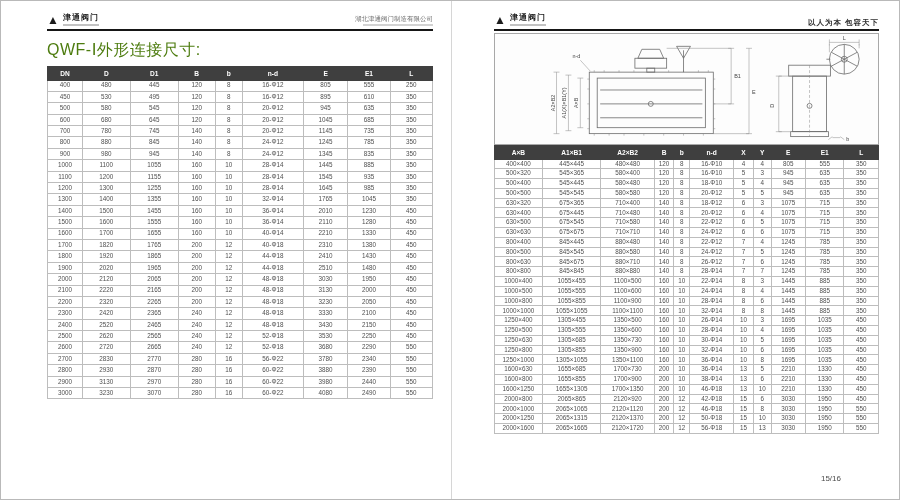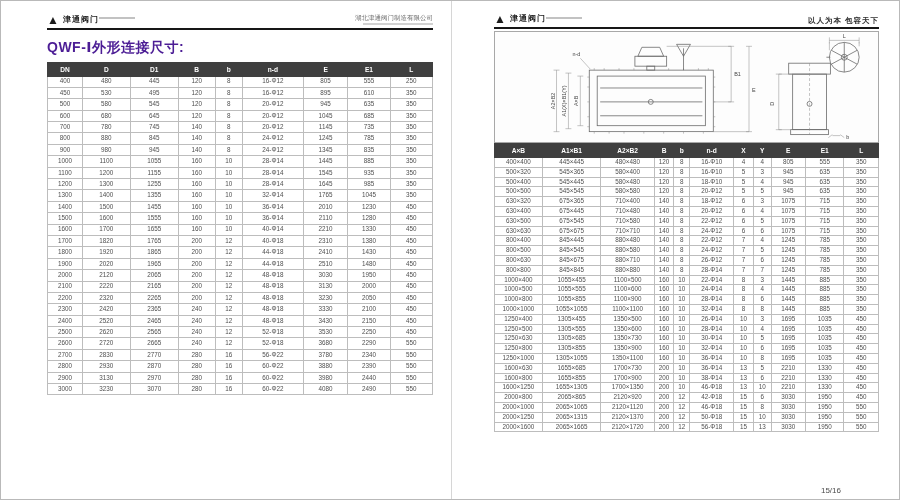--- a/index.html
+++ b/index.html
@@ -8,30 +8,30 @@
     background:#ffffff;border:1px solid #b9b9b9;overflow:hidden;
     font-family:"Liberation Sans","DejaVu Sans",sans-serif;
   }
   .page{position:absolute;top:0;height:100%;box-sizing:border-box;}
   .page-left{left:0;width:450px;padding:0 18px 0 46px;}
   .page-right{left:450px;width:448px;border-left:1px solid #d6d6d6;padding:0 20px 0 42px;}
 
   .page-header{display:flex;justify-content:space-between;align-items:flex-end;margin:13px 0 3px 0;}
   .logo{display:flex;align-items:center;gap:4px;}
   .logo-mark{font-size:12px;line-height:10px;color:#1c1c1c;}
-  .logo-txt{display:flex;flex-direction:row;font-family:Liberation Serif, serif;}
+  .logo-txt{display:flex;flex-direction:column;font-family:Liberation Serif, serif;}
   .logo-brand{font-size:8px;font-weight:bold;color:#1c1c1c;letter-spacing:1px;line-height:8px;}
   .logo-sub-bar{width:36px;height:2px;background:#c2c2c2;margin-top:1.5px;}
   .hdr-right{display:flex;flex-direction:column;align-items:flex-end;}
   .hdr-right-text{font-size:6.5px;color:#6e6e6e;line-height:7px;}
   .hdr-right-text.slogan{font-size:7.5px;font-weight:bold;color:#2e2e2e;letter-spacing:1px;}
   .hdr-sub-bar{width:70px;height:2px;background:#d2d2d2;margin-top:1.5px;}
   .header-rule{height:2px;background:#161616;}
 
-  .section-title{font-size:14px;font-weight:bold;color:#4c1d95;margin:9px 0 5px 0;letter-spacing:0.5px;}
+  .section-title{font-size:16px;font-weight:normal;color:#4d7c0f;margin:9px 0 5px 0;letter-spacing:0.5px;}
 
   table{width:100%;border-collapse:collapse;table-layout:fixed;}
   th{background:#3f3f3f;color:#fff;font-size:6.6px;font-weight:bold;border:1px solid #3f3f3f;padding:3px 0;text-align:center;}
   td{font-size:6.3px;color:#4f4f4f;text-align:center;border:1px solid #bdbdbd;background:#fff;line-height:1.05;}
   .t1 td{padding:1.9px 0;}
   .t2 td{padding:1.1px 0;}
 
   
   .t1 th:nth-child(1),.t1 td:nth-child(1){width:9%;}
   .t1 th:nth-child(2),.t1 td:nth-child(2){width:12.5%;}
@@ -55,21 +55,21 @@
   .t2 th:nth-child(9),.t2 td:nth-child(9){width:9%;}
   .t2 th:nth-child(10),.t2 td:nth-child(10){width:10%;}
   .t2 th:nth-child(11),.t2 td:nth-child(11){width:9%;}
 
   .diagram-box{border:1px solid #a8a8a8;background:#fdfdfd;height:110px;margin-top:2px;}
   .diagram-box svg{width:100%;height:100%;}
   .dwg{stroke:#6a6a6a;stroke-width:0.8;fill:none;}
   .dim{stroke:#8a8a8a;stroke-width:0.5;fill:none;}
   .dimtxt{font-size:5.5px;fill:#444;font-family:"Liberation Sans",sans-serif;}
 
-  .page-number{position:absolute;right:58px;bottom:4px;font-size:8px;color:#4c4c4c;}
+  .page-number{position:absolute;right:58px;bottom:16px;font-size:8px;color:#4c4c4c;}
 </style>
 </head>
 <body>
 
 <div class="canvas">
 
   <div class="page page-left">
     <div class="page-header">
       <div class="logo">
         <span class="logo-mark">▲</span>

